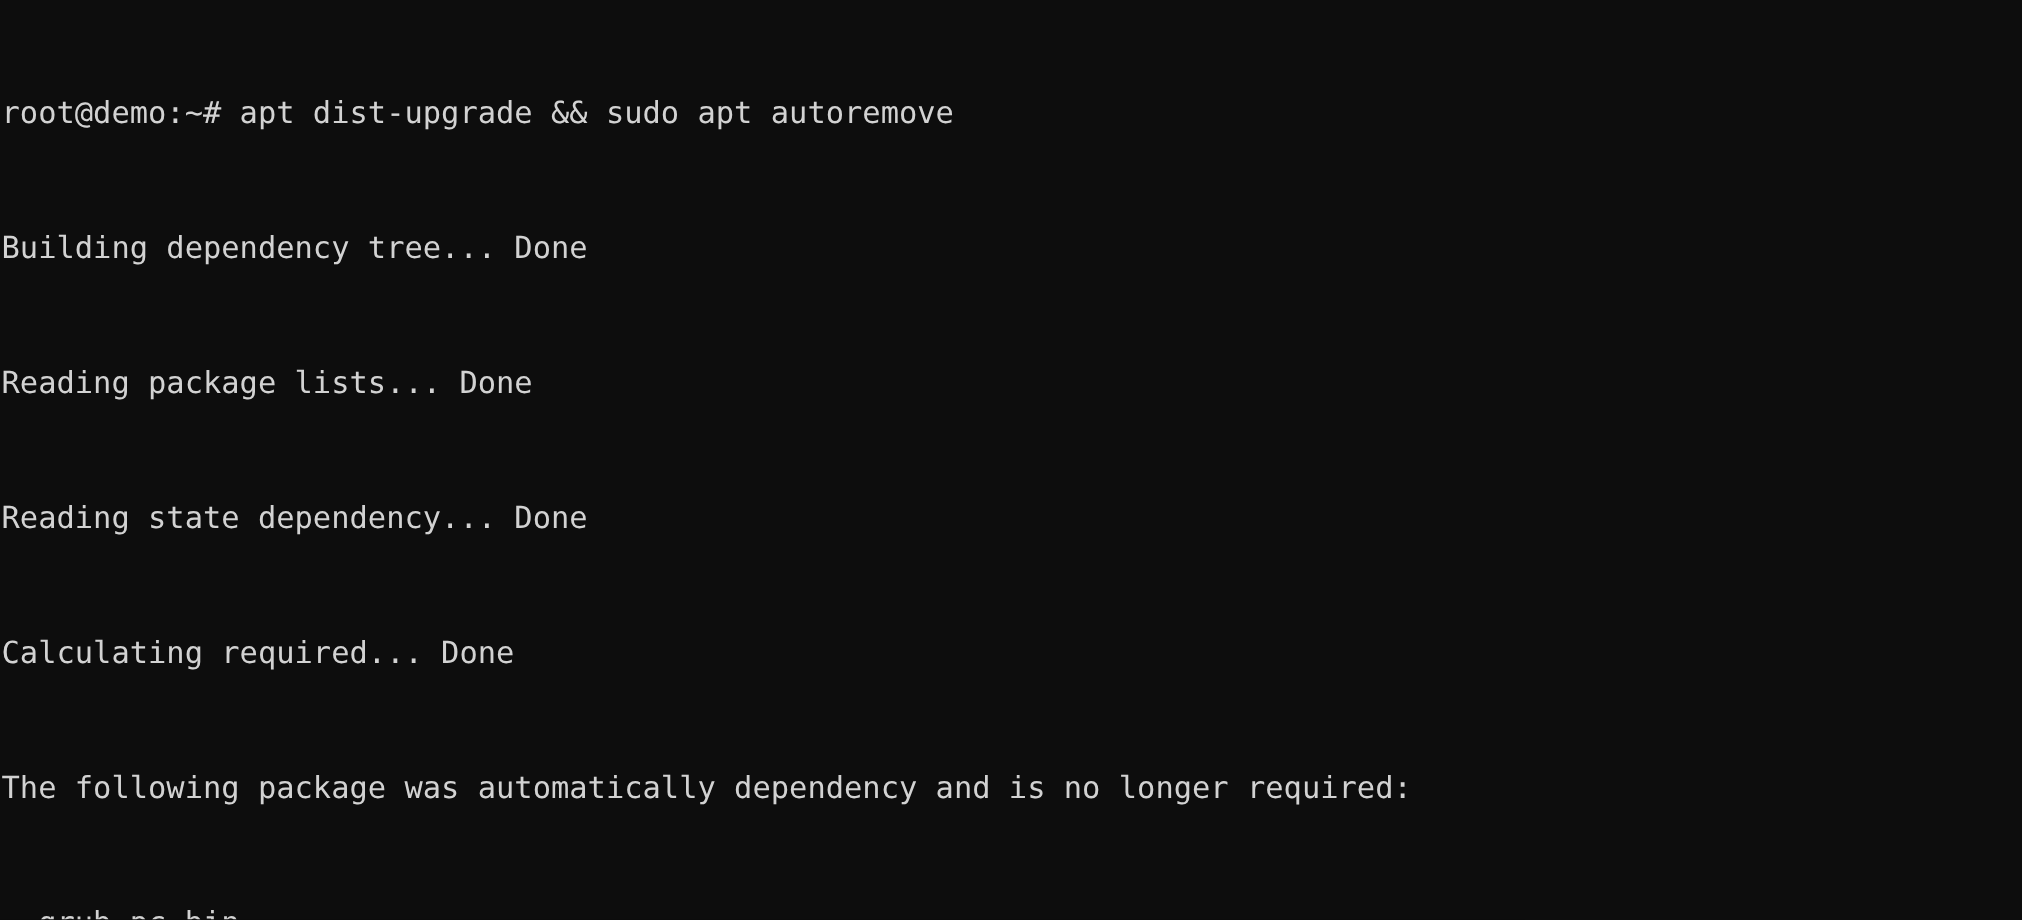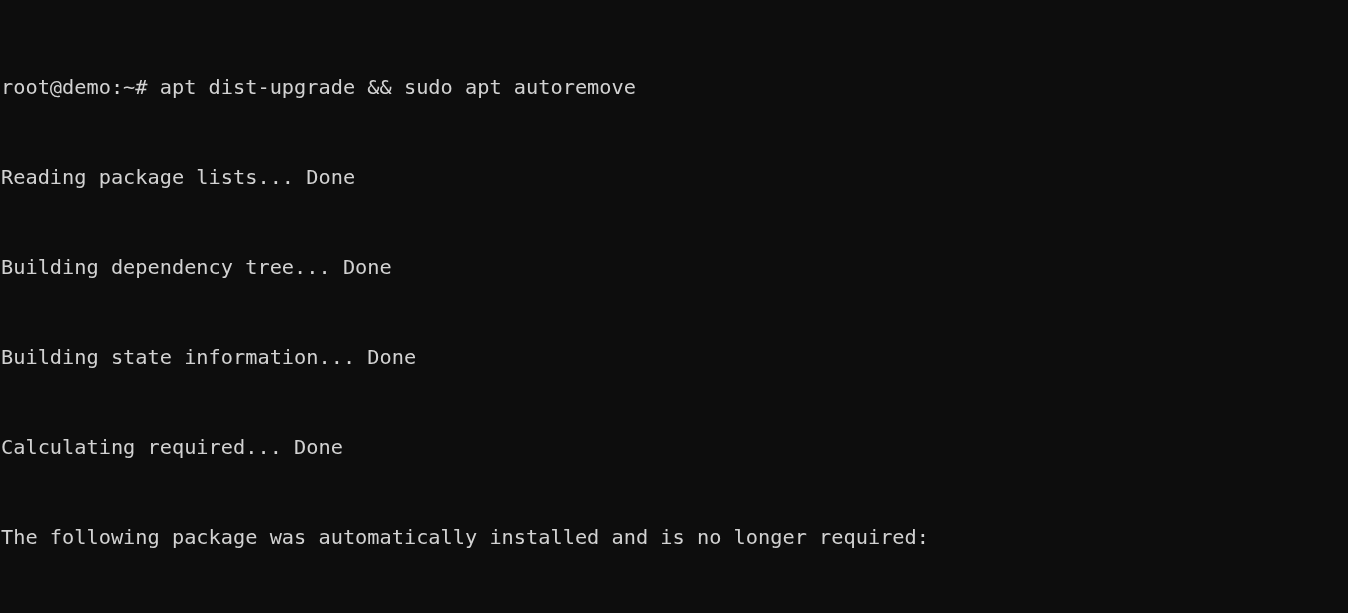--- a/index.html
+++ b/index.html
@@ -13,21 +13,21 @@
     height: 613px;
     overflow: hidden;
     font-family: "DejaVu Sans Mono", "Liberation Mono", monospace;
   }
   #terminal {
     width: 1348px;
     height: 613px;
     background: #0d0d0d;
     color: #d2d2d2;
     box-sizing: border-box;
-    padding: 12px 0px 0px 1px;
+    padding: 0px 0px 0px 1px;
     position: relative;
     overflow: hidden;
   }
   #screen {
     margin: 0;
     padding: 0;
     font-family: "DejaVu Sans Mono", "Liberation Mono", monospace;
     font-size: 20.3px;
     line-height: 30px;
     letter-spacing: 0px;
@@ -52,25 +52,25 @@
     height: 22px;
     background: transparent;
   }
 </style>
 </head>
 <body style="background: rgb(13, 13, 13);">
 
 <div id="terminal" style="background: rgb(13, 13, 13); color: rgb(210, 210, 210);">
   <div id="screen">
     <span class="line">root@demo:~# apt dist-upgrade &amp;&amp; sudo apt autoremove</span>
+    <span class="line">Building dependency tree... Done</span>
     <span class="line">Reading package lists... Done</span>
-    <span class="line">Building dependency tree... Done</span>
-    <span class="line">Building state information... Done</span>
+    <span class="line">Reading state dependency... Done</span>
     <span class="line">Calculating required... Done</span>
-    <span class="line">The following package was automatically installed and is no longer required:</span>
+    <span class="line">The following package was automatically dependency and is no longer required:</span>
     <span class="line">  grub-pc-bin</span>
     
     
     
     
     
     
     
     
     

